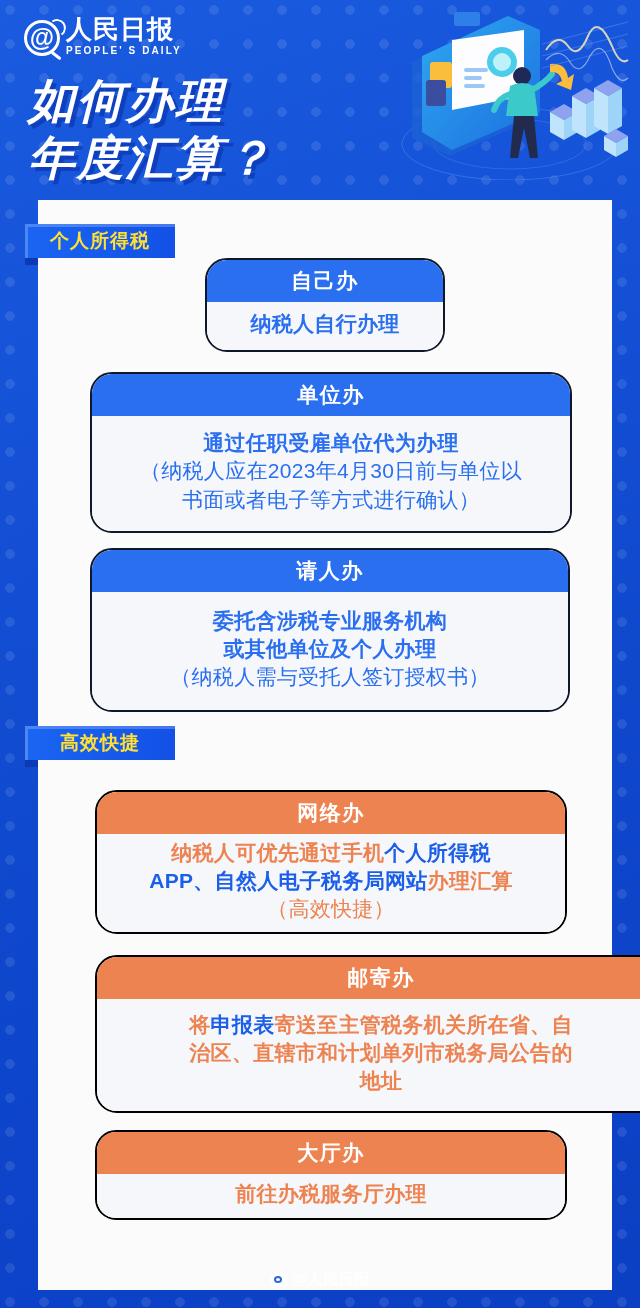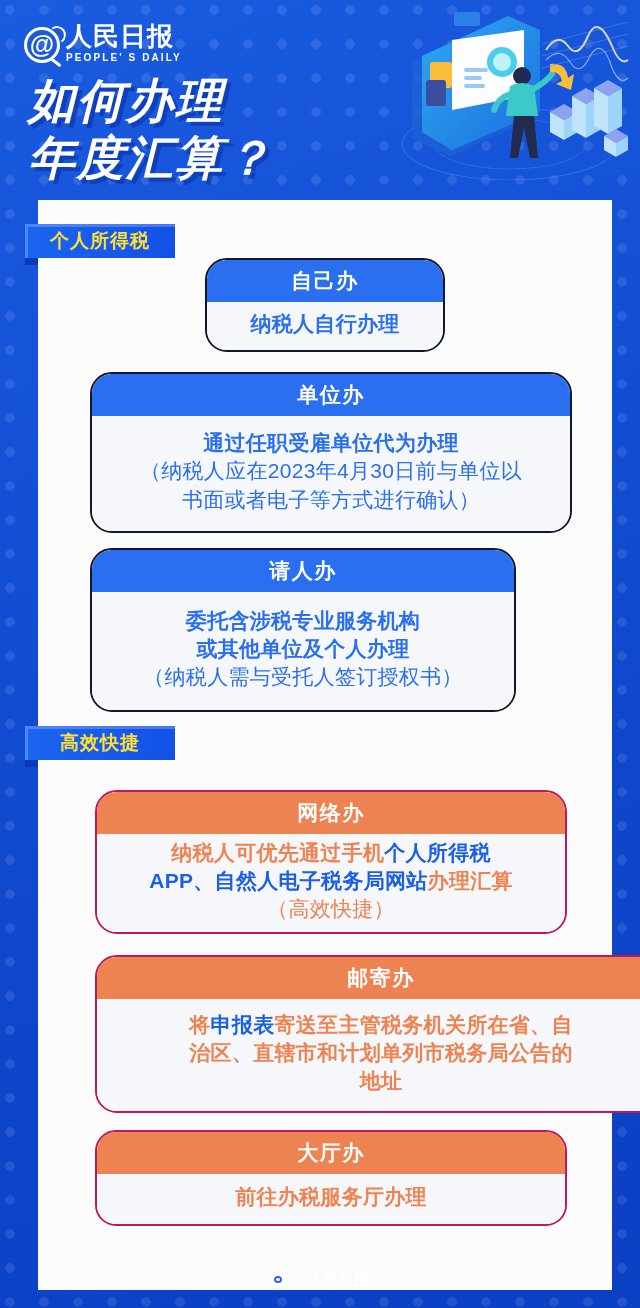--- a/index.html
+++ b/index.html
@@ -70,21 +70,20 @@
     border-bottom-color: transparent;
     border-radius: 50%;
     transform: rotate(10deg);
   }
   .logo-txt { display: flex; flex-direction: column; line-height: 1; }
   .logo-cn {
     color: #ffffff;
     font-size: 26px;
     font-weight: bold;
     letter-spacing: 1px;
-    margin-top: 7px;
   }
   .logo-en {
     color: #ffffff;
     font-size: 10px;
     font-weight: bold;
     letter-spacing: 2.1px;
     margin-top: 4px;
   }
 
   .title {
@@ -161,21 +160,21 @@
     box-sizing: border-box;
     padding: 8px 14px 12px;
     display: flex;
     flex-direction: column;
     align-items: center;
     justify-content: center;
     text-align: center;
   }
   .card.blue { border: 2px solid #0f172a; }
   .card.blue .card-head { background: #2A6FEF; }
-  .card.orange { border: 2px solid #be185d; }
+  .card.orange { border: 2px solid #000000; }
   .card.orange .card-head { background: #EE8352; }
 
   .ln {
     font-size: 21px;
     line-height: 1.34;
     letter-spacing: 0.3px;
   }
   .ln.b { font-weight: bold; }
   .ln.blue-txt { color: #2A6FEF; }
   .ln.orange-txt { color: #EE8352; }
@@ -321,21 +320,21 @@
 
     <div class="card blue" style="left:52px; top:172px; width:482px;">
       <div class="card-head">单位办</div>
       <div class="card-body" style="height:115px;">
         <div class="ln b blue-txt">通过任职受雇单位代为办理</div>
         <div class="ln thin blue-txt">（纳税人应在2023年4月30日前与单位以</div>
         <div class="ln thin blue-txt">书面或者电子等方式进行确认）</div>
       </div>
     </div>
 
-    <div class="card blue" style="left:52px; top:348px; width:426px;font-family:Liberation Serif, serif;">
+    <div class="card blue" style="left:52px; top:348px; width:480px;font-family:Liberation Serif, serif;">
       <div class="card-head">请人办</div>
       <div class="card-body" style="height:118px;">
         <div class="ln b blue-txt">委托含涉税专业服务机构</div>
         <div class="ln b blue-txt">或其他单位及个人办理</div>
         <div class="ln thin blue-txt">（纳税人需与受托人签订授权书）</div>
       </div>
     </div>
 
     <div class="section-badge" style="top:526px;">高效快捷</div>
 
@@ -358,21 +357,21 @@
         <div class="ln b orange-txt">
           <span>将</span><span class="hl-blue">申报表</span><span>寄送至主管税务机关所在省、自</span>
         </div>
         <div class="ln b orange-txt">治区、直辖市和计划单列市税务局公告的</div>
         <div class="ln b orange-txt">地址</div>
       </div>
     </div>
 
     <div class="card orange" style="left:57px; top:930px; width:472px;border-radius:21px;">
       <div class="card-head">大厅办</div>
-      <div class="card-body" style="height:50px;">
+      <div class="card-body" style="height:44px;">
         <div class="ln b orange-txt">前往办税服务厅办理</div>
       </div>
     </div>
 
   </div>
 
   <div class="footer">
     <span class="weibo-eye"></span>
     <span class="footer-txt">@人民日报</span>
   </div>

